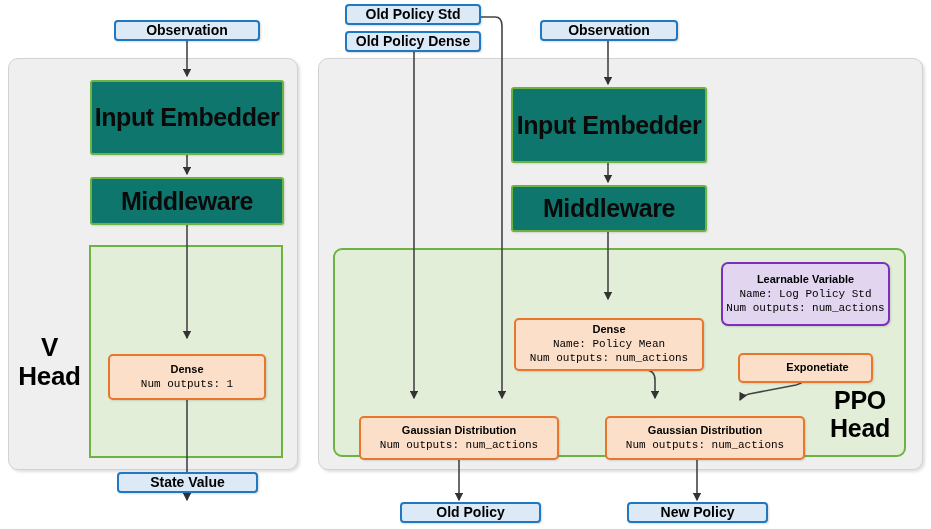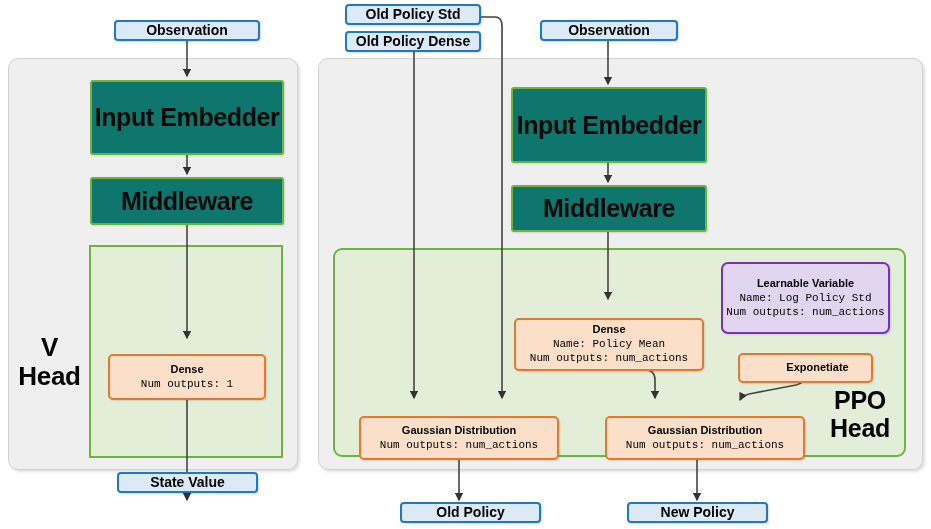--- a/index.html
+++ b/index.html
@@ -204,21 +204,21 @@
   <div class="node module" style="left:511px; top:185px; width:196px; height:47px;">
     <span>Middleware</span>
   </div>
 
   <div class="node op" style="left:514px; top:301px; width:190px; height:53px;">
     <span class="ttl">Dense</span>
     <span class="sub">Name: Policy Mean</span>
     <span class="sub">Num outputs: num_actions</span>
   </div>
 
-  <div class="node variable" style="left:721px; top:262px; width:169px; height:72px;">
+  <div class="node variable" style="left:721px; top:262px; width:169px; height:64px;">
     <span class="ttl">Learnable Variable</span>
     <span class="sub">Name: Log Policy Std</span>
     <span class="sub">Num outputs: num_actions</span>
   </div>
 
   <div class="node op" style="left:738px; top:336px; width:135px; height:30px;padding-left:24px;">
     <span class="ttl">Exponetiate</span>
   </div>
 
   <div class="node op" style="left:359px; top:399px; width:200px; height:44px;">

